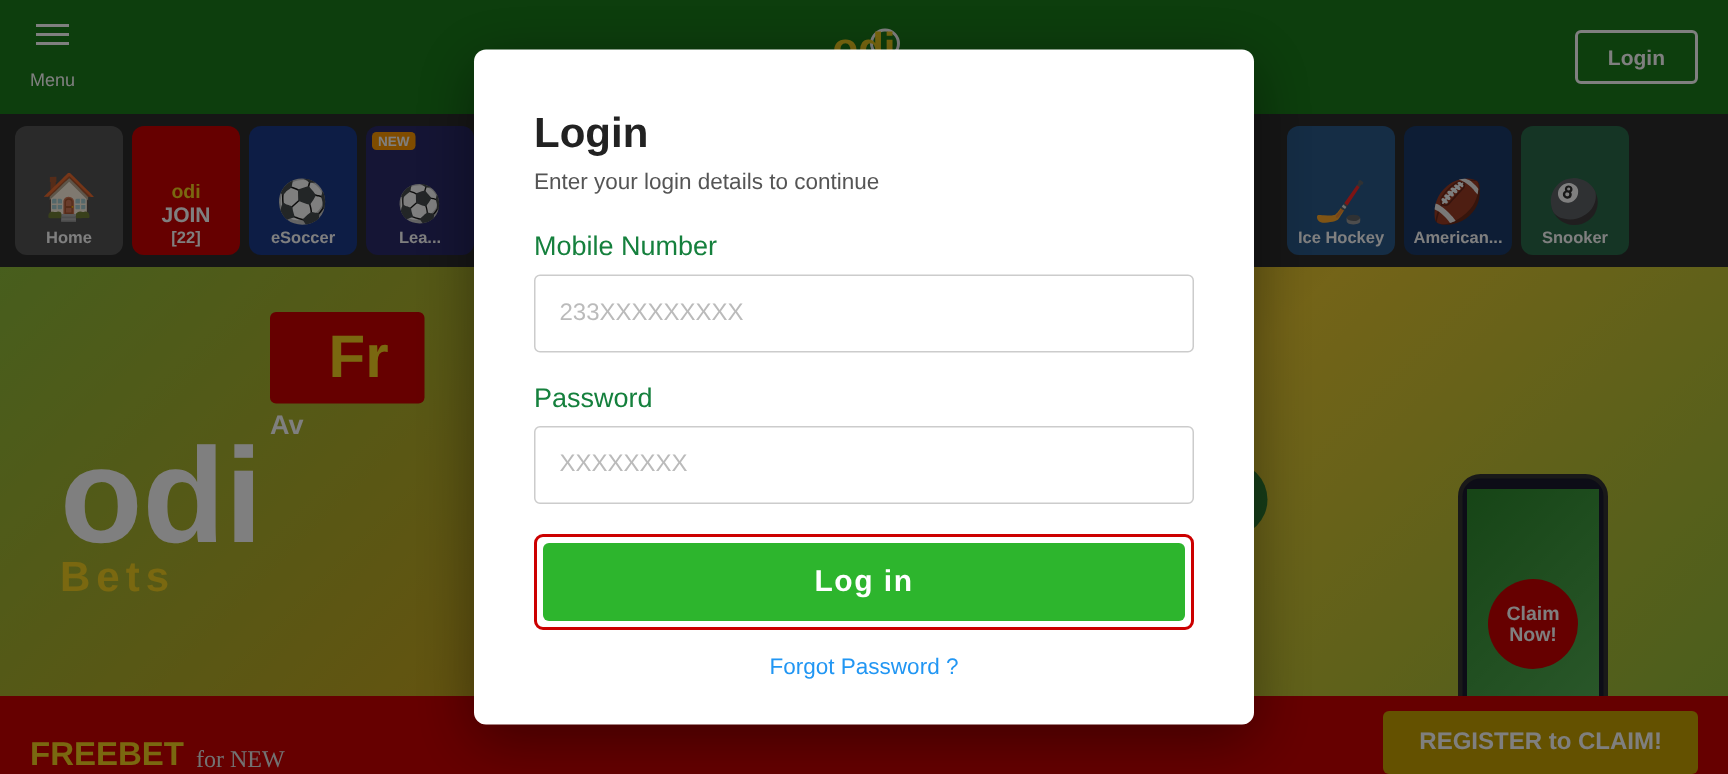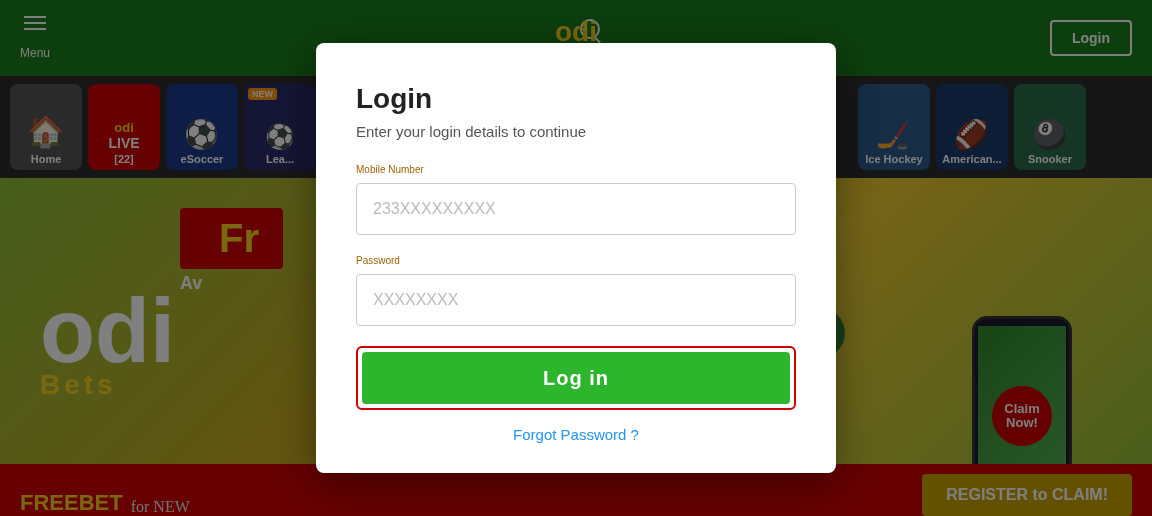--- a/index.html
+++ b/index.html
@@ -305,22 +305,22 @@
       font-weight: bold;
       color: #222;
       margin-bottom: 8px;
     }
     .modal-subtitle {
       font-size: 15px;
       color: #555;
       margin-bottom: 24px;
     }
     .form-label {
-      font-size: 10px;
-      color: #a16207;
+      font-size: 18px;
+      color: #15803d;
       margin-bottom: 8px;
       display: block;
     }
     .form-input {
       width: 100%;
       height: 52px;
       border: 1.5px solid #ccc;
       border-radius: 4px;
       padding: 0 16px;
       font-size: 16px;
@@ -391,21 +391,21 @@
 <div class="sports-bar">
 
   <div class="sport-item sport-home">
     <div class="home-icon">🏠</div>
     <span class="sport-label">Home</span>
   </div>
 
   <div class="sport-item sport-live">
     <div style="display:flex;flex-direction:column;align-items:center;margin-bottom:2px;">
       <div style="font-size:13px;font-weight:900;color:white;"><span style="color:#f5d020;">odi</span></div>
-      <div class="live-text">LIVE</div>
+      <div class="live-text">JOIN</div>
     </div>
     <span class="sport-label">[22]</span>
   </div>
 
   <div class="sport-item sport-esoccer">
     <div style="font-size:28px;margin-bottom:2px;">⚽</div>
     <span class="sport-label">eSoccer</span>
   </div>
 
   <div class="sport-item sport-leagues">

